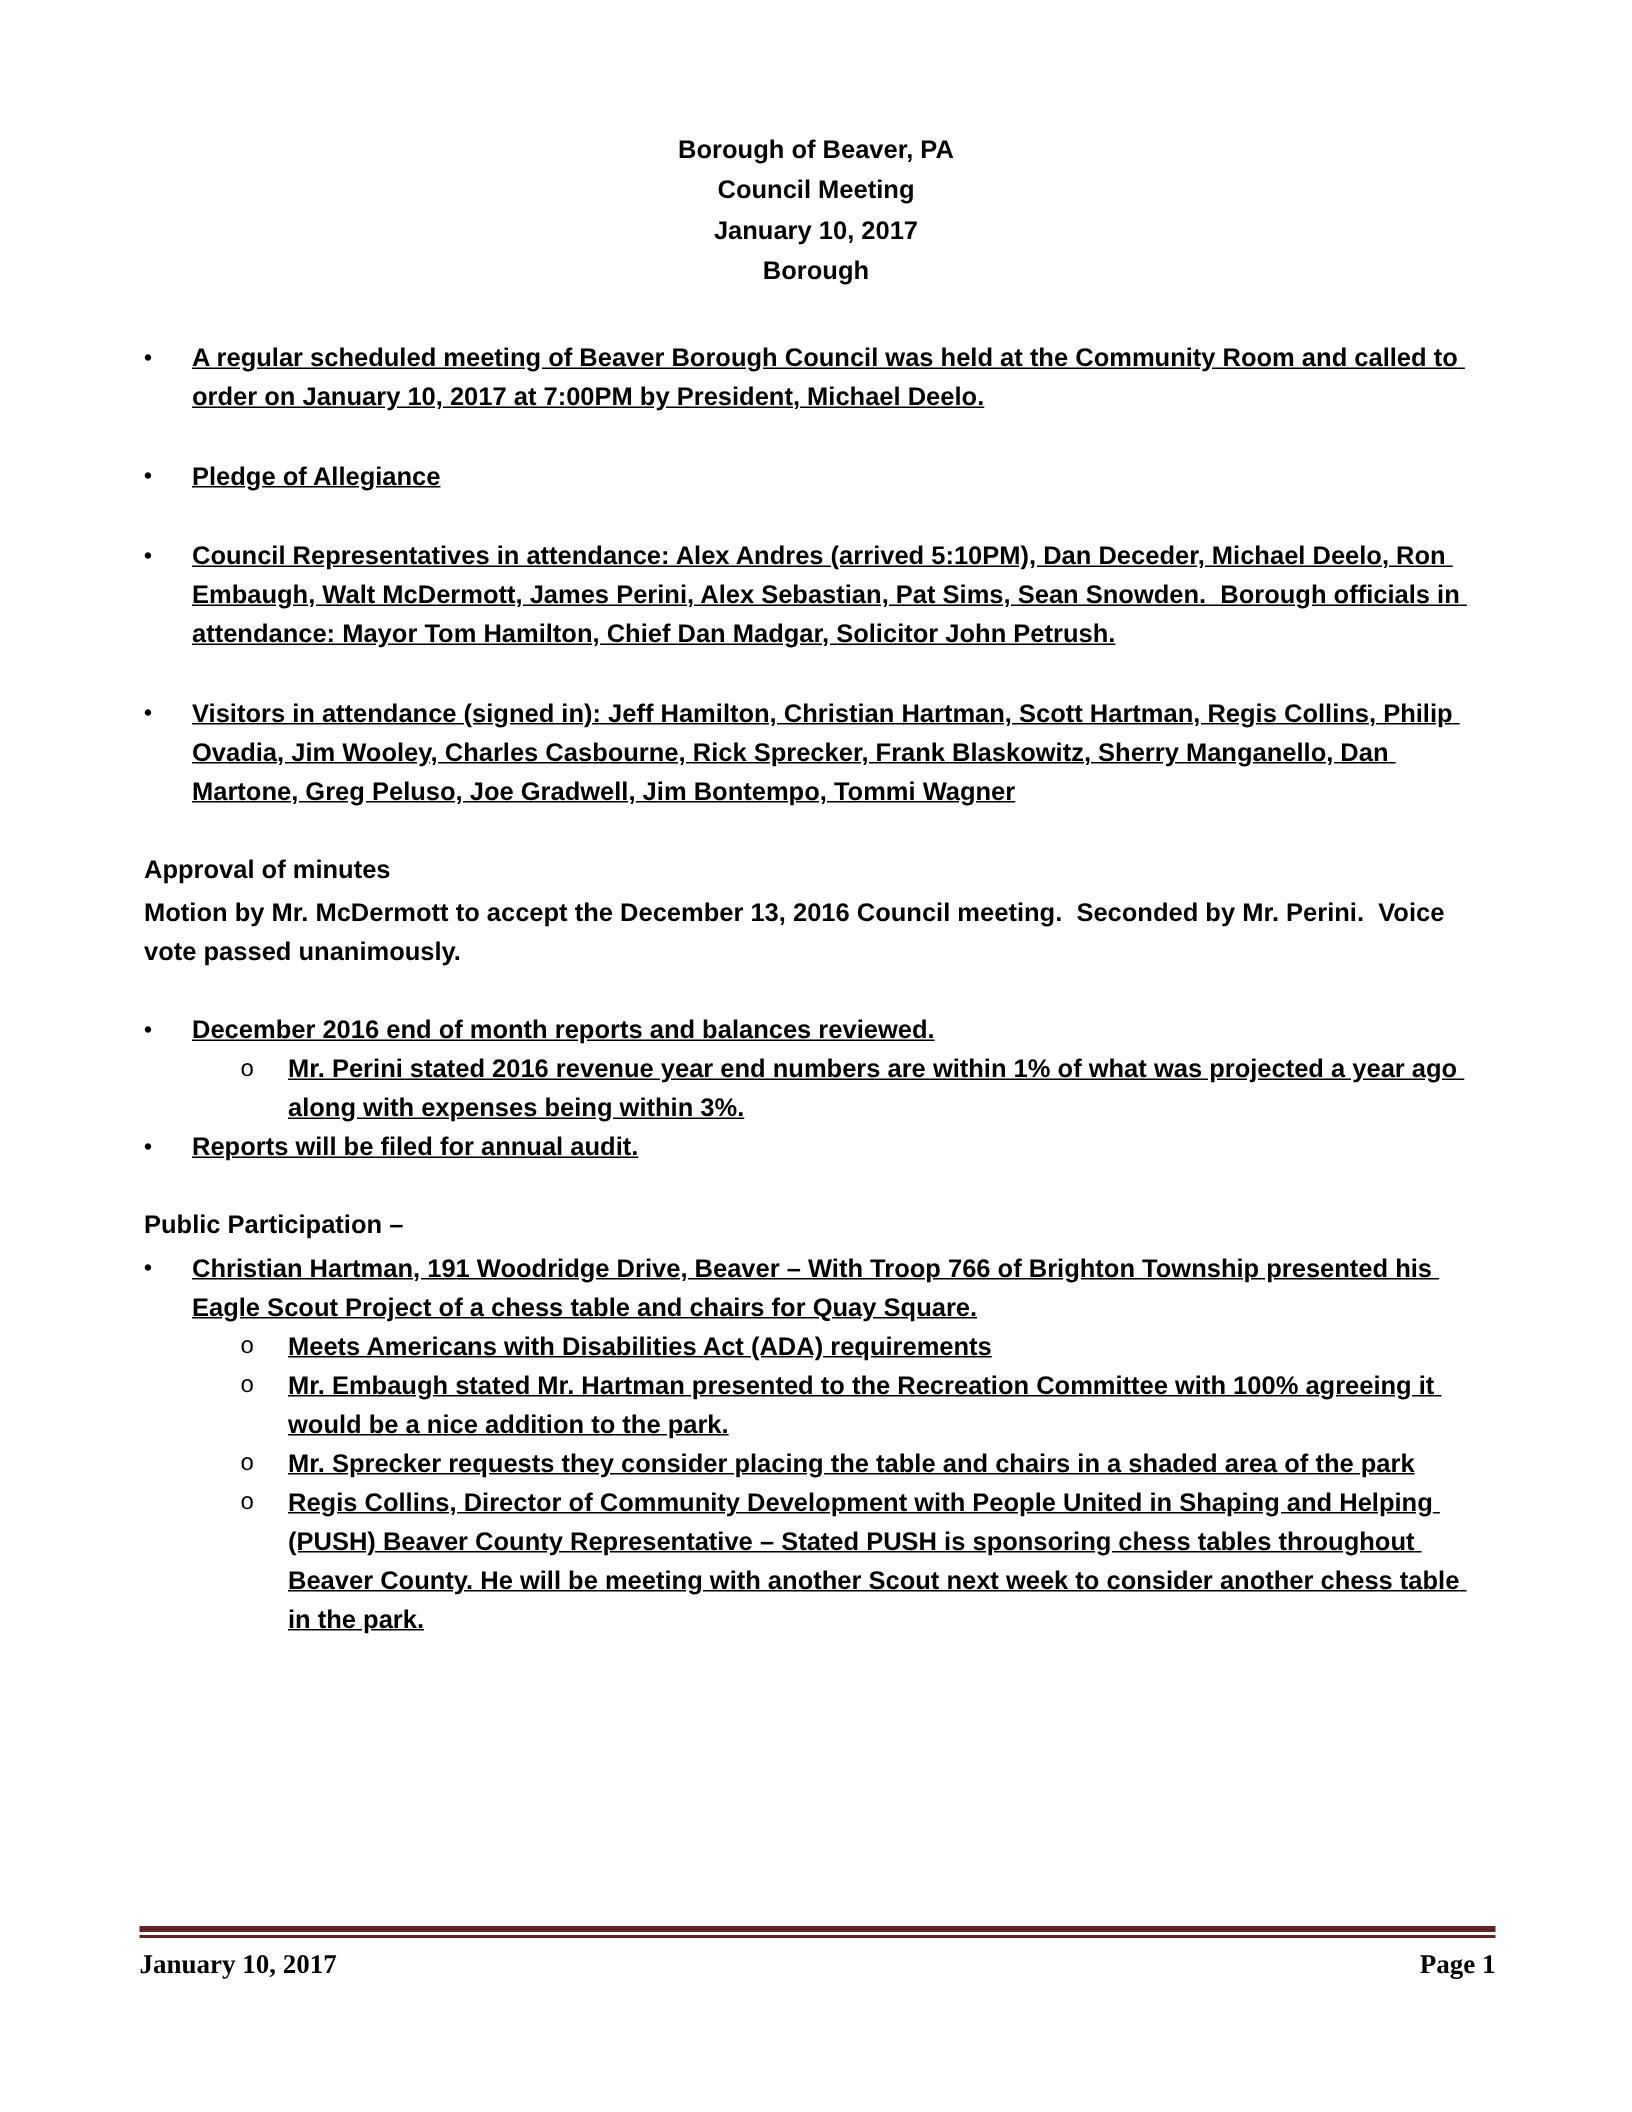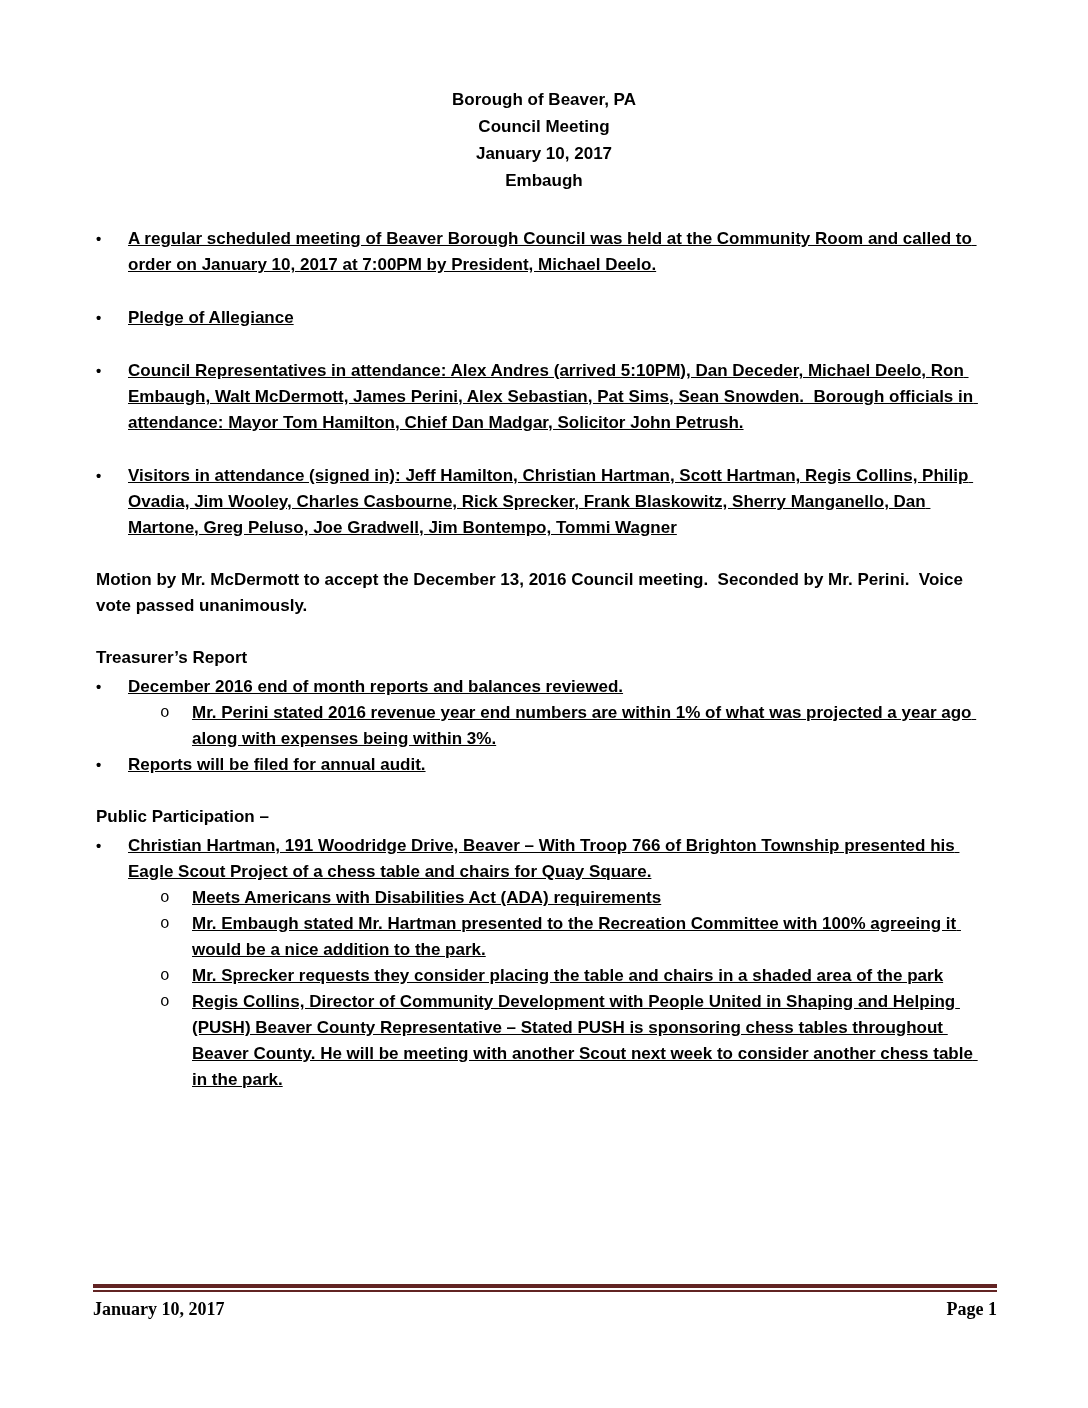--- a/index.html
+++ b/index.html
@@ -44,21 +44,21 @@
 </style>
 </head>
 <body>
 
 <div class="page">
 
   <header class="title-block">
     <p>Borough of Beaver, PA</p>
     <p>Council Meeting</p>
     <p>January 10, 2017</p>
-    <p>Embaugh</p>
+    <p>Borough</p>
   </header>
 
   <section>
     <div class="row gap">
       <span class="marker1">•</span>
       <p class="btext">A regular scheduled meeting of Beaver Borough Council was held at the Community Room and called to order on January 10, 2017 at 7:00PM by President, Michael Deelo.</p>
     </div>
     <div class="row gap">
       <span class="marker1">•</span>
       <p class="btext">Pledge of Allegiance</p>
@@ -67,25 +67,25 @@
       <span class="marker1">•</span>
       <p class="btext">Council Representatives in attendance: Alex Andres (arrived 5:10PM), Dan Deceder, Michael Deelo, Ron Embaugh, Walt McDermott, James Perini, Alex Sebastian, Pat Sims, Sean Snowden.  Borough officials in attendance: Mayor Tom Hamilton, Chief Dan Madgar, Solicitor John Petrush.</p>
     </div>
     <div class="row">
       <span class="marker1">•</span>
       <p class="btext">Visitors in attendance (signed in): Jeff Hamilton, Christian Hartman, Scott Hartman, Regis Collins, Philip Ovadia, Jim Wooley, Charles Casbourne, Rick Sprecker, Frank Blaskowitz, Sherry Manganello, Dan Martone, Greg Peluso, Joe Gradwell, Jim Bontempo, Tommi Wagner</p>
     </div>
   </section>
 
   <section>
+    <h2>Approval of minutes</h2>
     <p class="motion">Motion by Mr. McDermott to accept the December 13, 2016 Council meeting.  Seconded by Mr. Perini.  Voice vote passed unanimously.</p>
   </section>
 
   <section>
-    <h2>Treasurer’s Report</h2>
     <div class="row">
       <span class="marker1">•</span>
       <p class="btext">December 2016 end of month reports and balances reviewed.</p>
     </div>
     <div class="row l2">
       <span class="marker2">o</span>
       <p class="btext">Mr. Perini stated 2016 revenue year end numbers are within 1% of what was projected a year ago along with expenses being within 3%.</p>
     </div>
     <div class="row">
       <span class="marker1">•</span>

